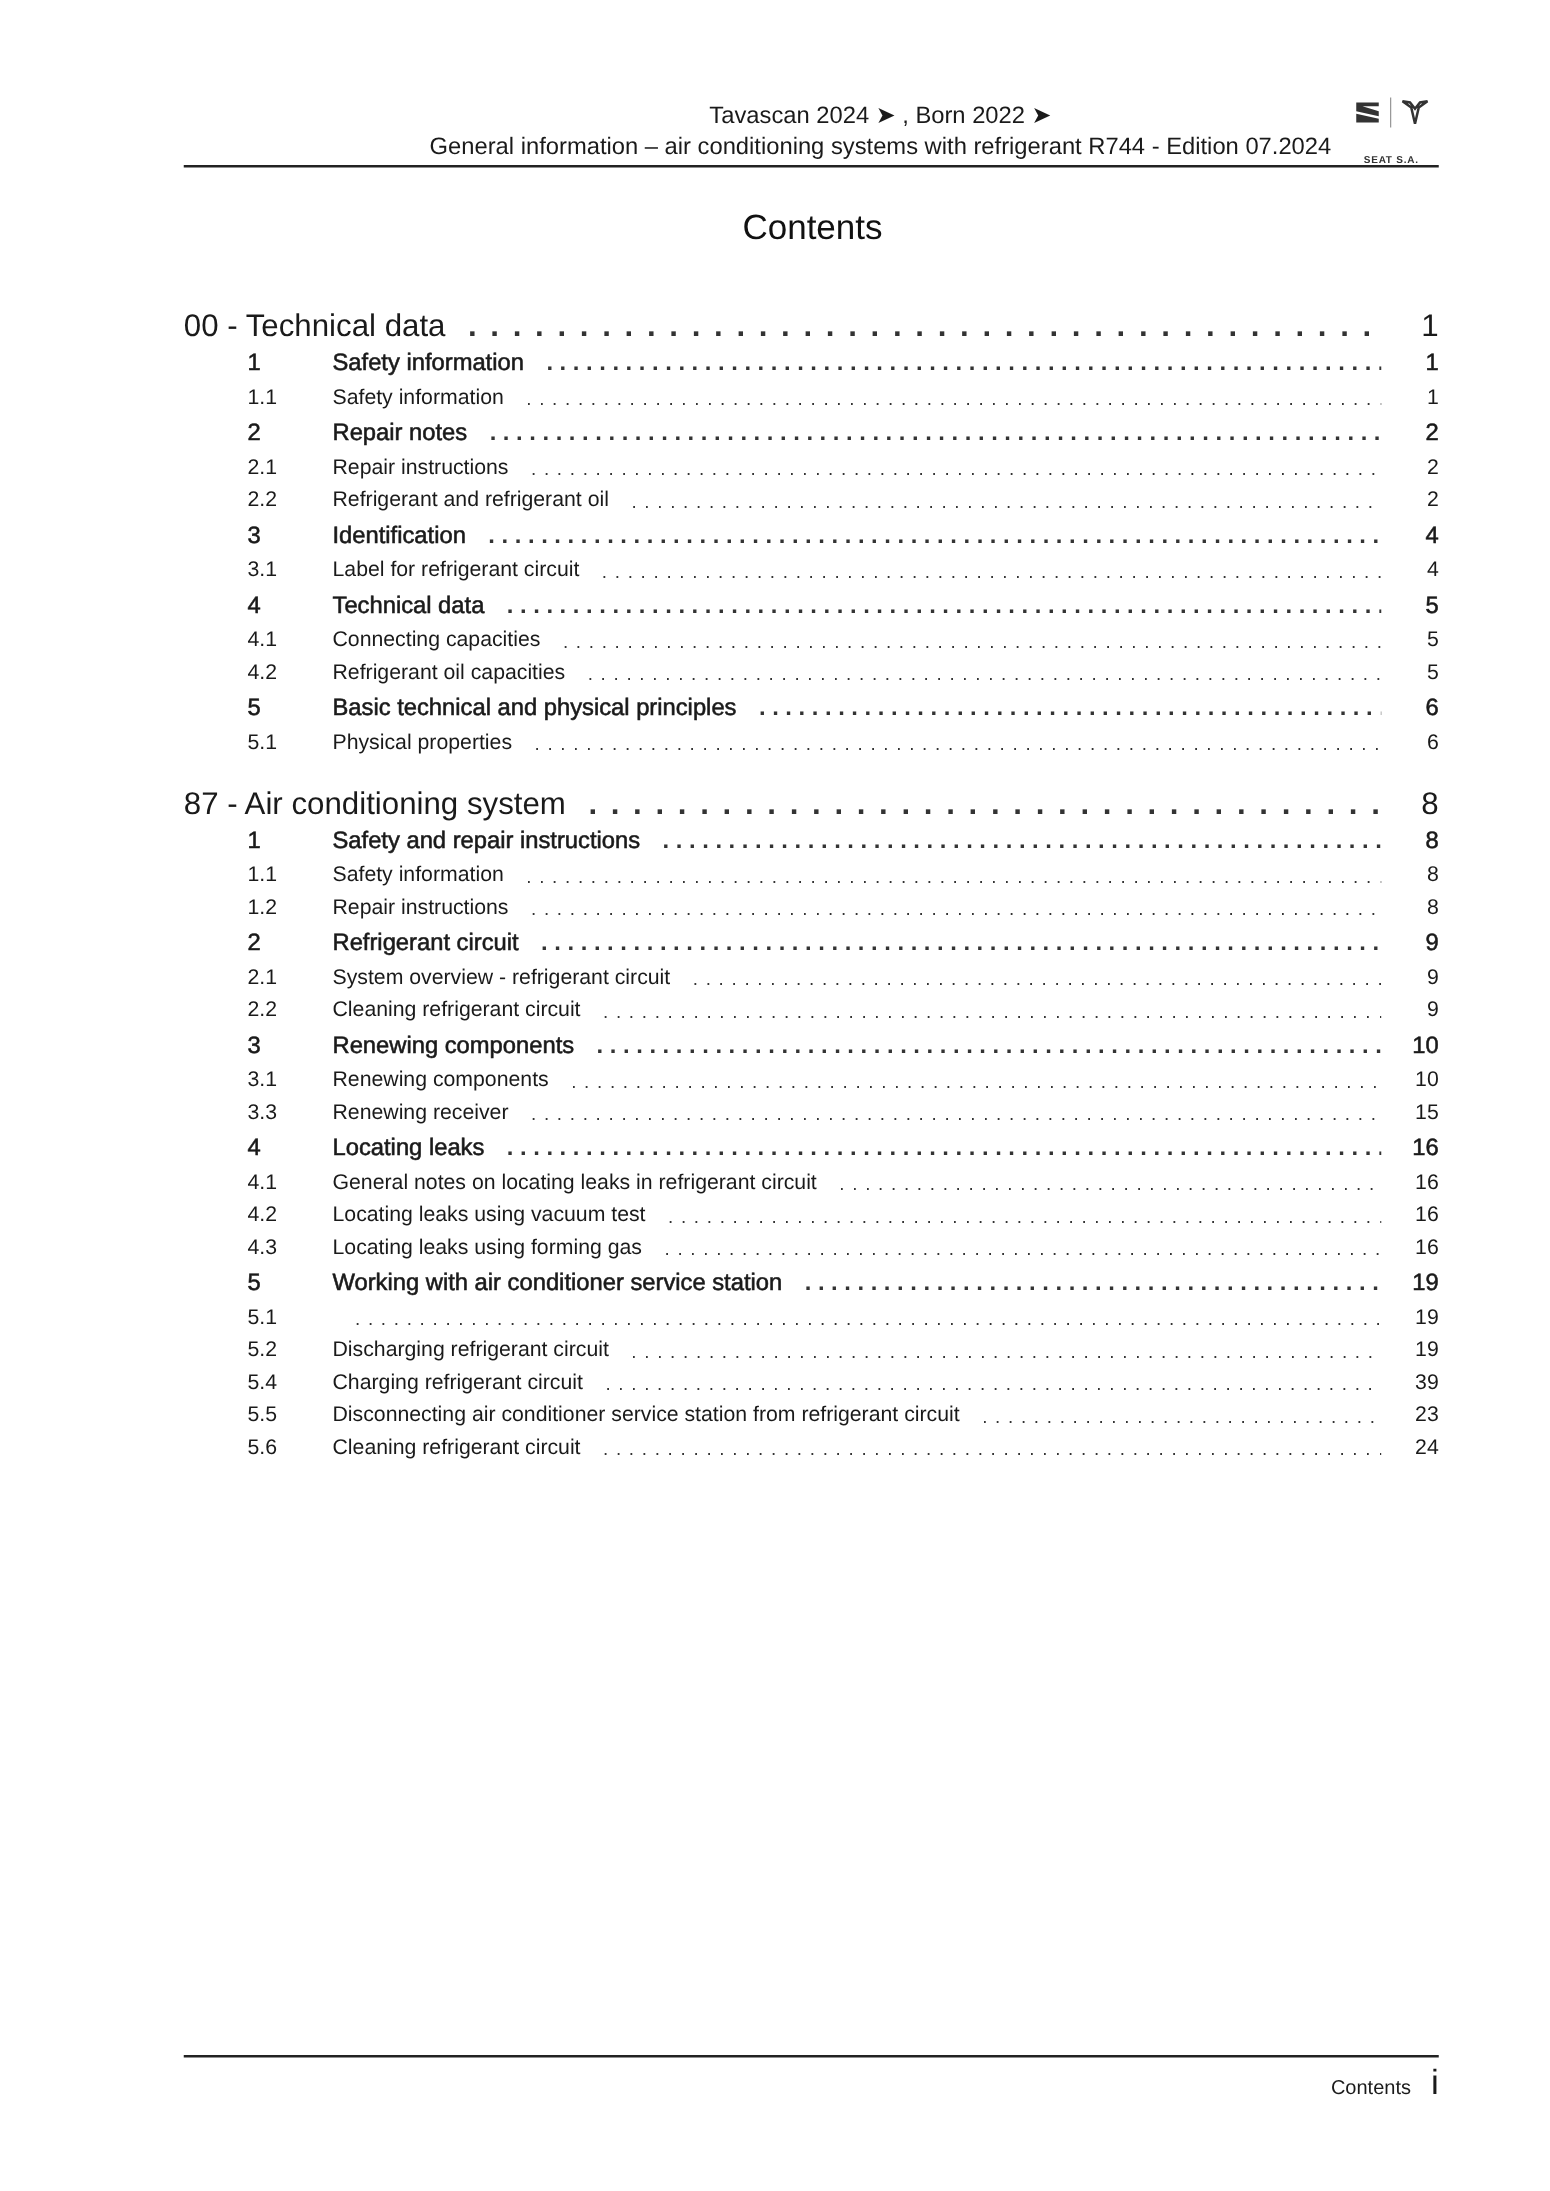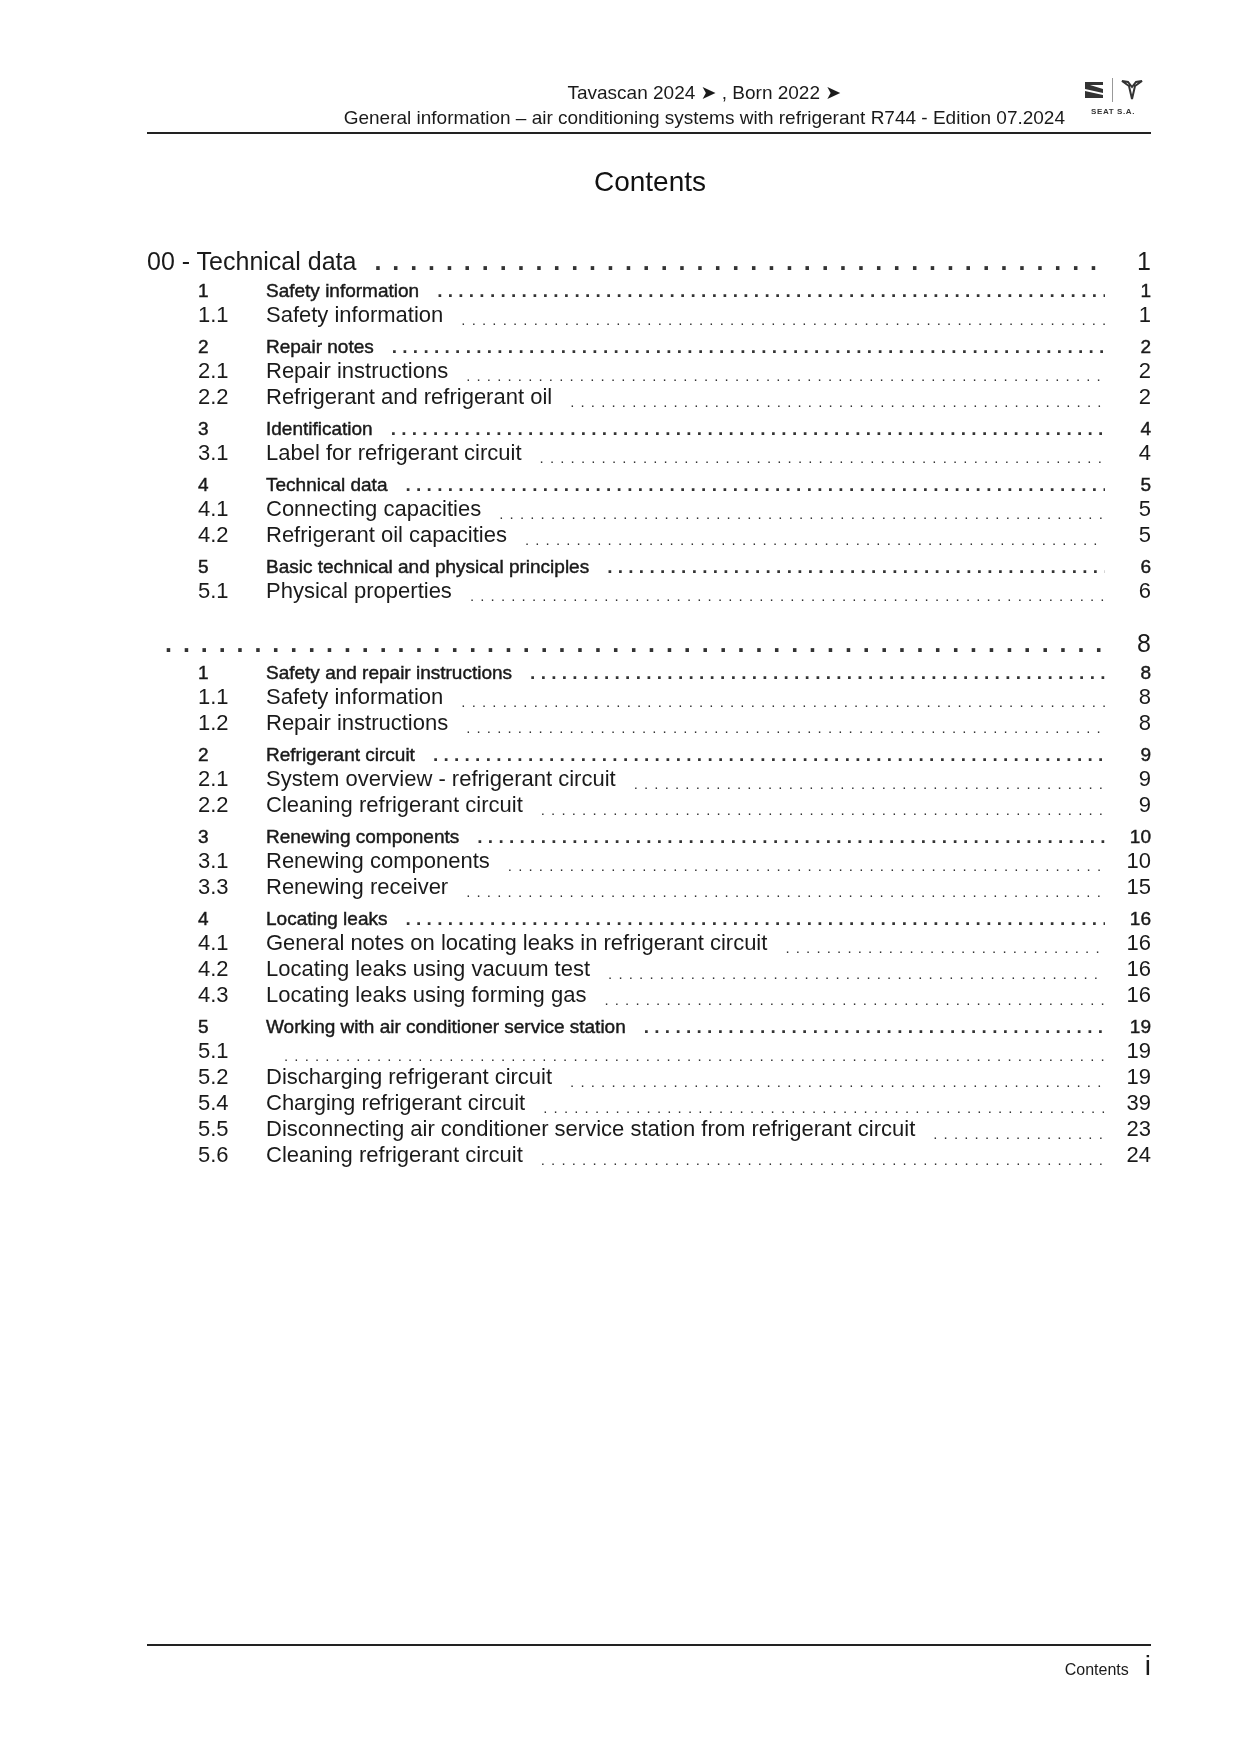--- a/index.html
+++ b/index.html
@@ -6,21 +6,21 @@
   body { width: 1240px; height: 1753px; position: relative; overflow: hidden;
          font-family: "Liberation Sans", sans-serif; color: #1a1a1a; }
 
   .header { position: absolute; left: 147px; top: 72px; width: 1004px; height: 62px; }
   .header-text { position: absolute; right: 86px; top: 8px; text-align: center; font-size: 19px; line-height: 25px; }
   .header-logo { position: absolute; right: 0; top: 4px; width: 76px; height: 50px; }
   .logo-row { display: flex; align-items: center; justify-content: center; height: 28px; }
   .logo-seat { width: 20px; height: 18px; }
   .logo-sep { width: 1px; height: 24px; background: #999; margin: 0 8px; }
   .logo-cupra { width: 22px; height: 20px; }
-  .logo-caption { text-align: center; font-size: 8px; font-weight: bold; letter-spacing: 0.6px; color: #333; margin-top: 3px; }
+  .logo-caption { text-align: center; font-size: 8px; font-weight: bold; letter-spacing: 0.6px; color: #333; margin-top: 19px; }
   .header-rule { position: absolute; left: 0; right: 0; bottom: 0; height: 2px; background: #222; }
 
   .page-title { position: absolute; left: 0; width: 1300px; top: 166px; text-align: center; font-size: 28px; color: #111; }
 
   .toc { position: absolute; left: 147px; top: 236px; width: 1004px; }
   .row { position: relative; display: flex; align-items: flex-end; white-space: nowrap; }
   .row .num { display: inline-block; }
   .row .lbl { display: inline-block; }
   .row .dots { flex: 1; overflow: hidden; margin: 0 20px 0 18px; letter-spacing: 0; color: #333; }
   .row .dots::before { content: ". . . . . . . . . . . . . . . . . . . . . . . . . . . . . . . . . . . . . . . . . . . . . . . . . . . . . . . . . . . . . . . . . . . . . . . . . . . . . . . . . . . . . . . . . . . . . . . . . . . . . . . . . . . . . . . . . . . . . . . . . . . . . . . . . . . . ."; }
@@ -30,21 +30,21 @@
   .chapter .dots { font-weight: bold; letter-spacing: 2px; }
   .chapter .pg { font-size: 25px; }
 
   .lvl1 { font-size: 19px; font-weight: bold; height: 26px; margin-top: 4px; padding-left: 51px; }
   .lvl1 .num { width: 68px; font-weight: normal; }
   .lvl1 .lbl { font-weight: normal; -webkit-text-stroke: 0.45px #1a1a1a; }
   .lvl1 .pg { font-weight: normal; -webkit-text-stroke: 0.45px #1a1a1a; }
   .lvl1 .num { -webkit-text-stroke: 0.45px #1a1a1a; }
   .lvl1 .dots { font-weight: bold; }
 
-  .lvl2 { font-size: 22px; height: 26px; padding-left: 51px; }
+  .lvl2 { font-size: 17px; height: 26px; padding-left: 51px; }
   .lvl2 .num { width: 68px; }
   .lvl2 .dots { font-size: 15px; letter-spacing: 1px; }
 
   .chapter + .lvl1 { margin-top: 0; }
   .section-gap { height: 14px; }
 
   .footer { position: absolute; left: 147px; top: 1644px; width: 1004px; }
   .footer-rule { height: 2px; background: #222; }
   .footer-text { position: absolute; right: 0; top: 6px; display: flex; align-items: baseline; }
   .footer-label { font-size: 16px; margin-right: 16px; }
@@ -157,20 +157,21 @@
   <div class="row lvl2">
     <span class="num">5.1</span>
     <span class="lbl">Physical properties</span>
     <span class="dots"></span>
     <span class="pg">6</span>
   </div>
 
   <div class="section-gap"></div>
 
   <div class="row chapter">
+    <span class="lbl">87 - Air conditioning system</span>
     <span class="dots"></span>
     <span class="pg">8</span>
   </div>
 
   <div class="row lvl1">
     <span class="num">1</span>
     <span class="lbl">Safety and repair instructions</span>
     <span class="dots"></span>
     <span class="pg">8</span>
   </div>

